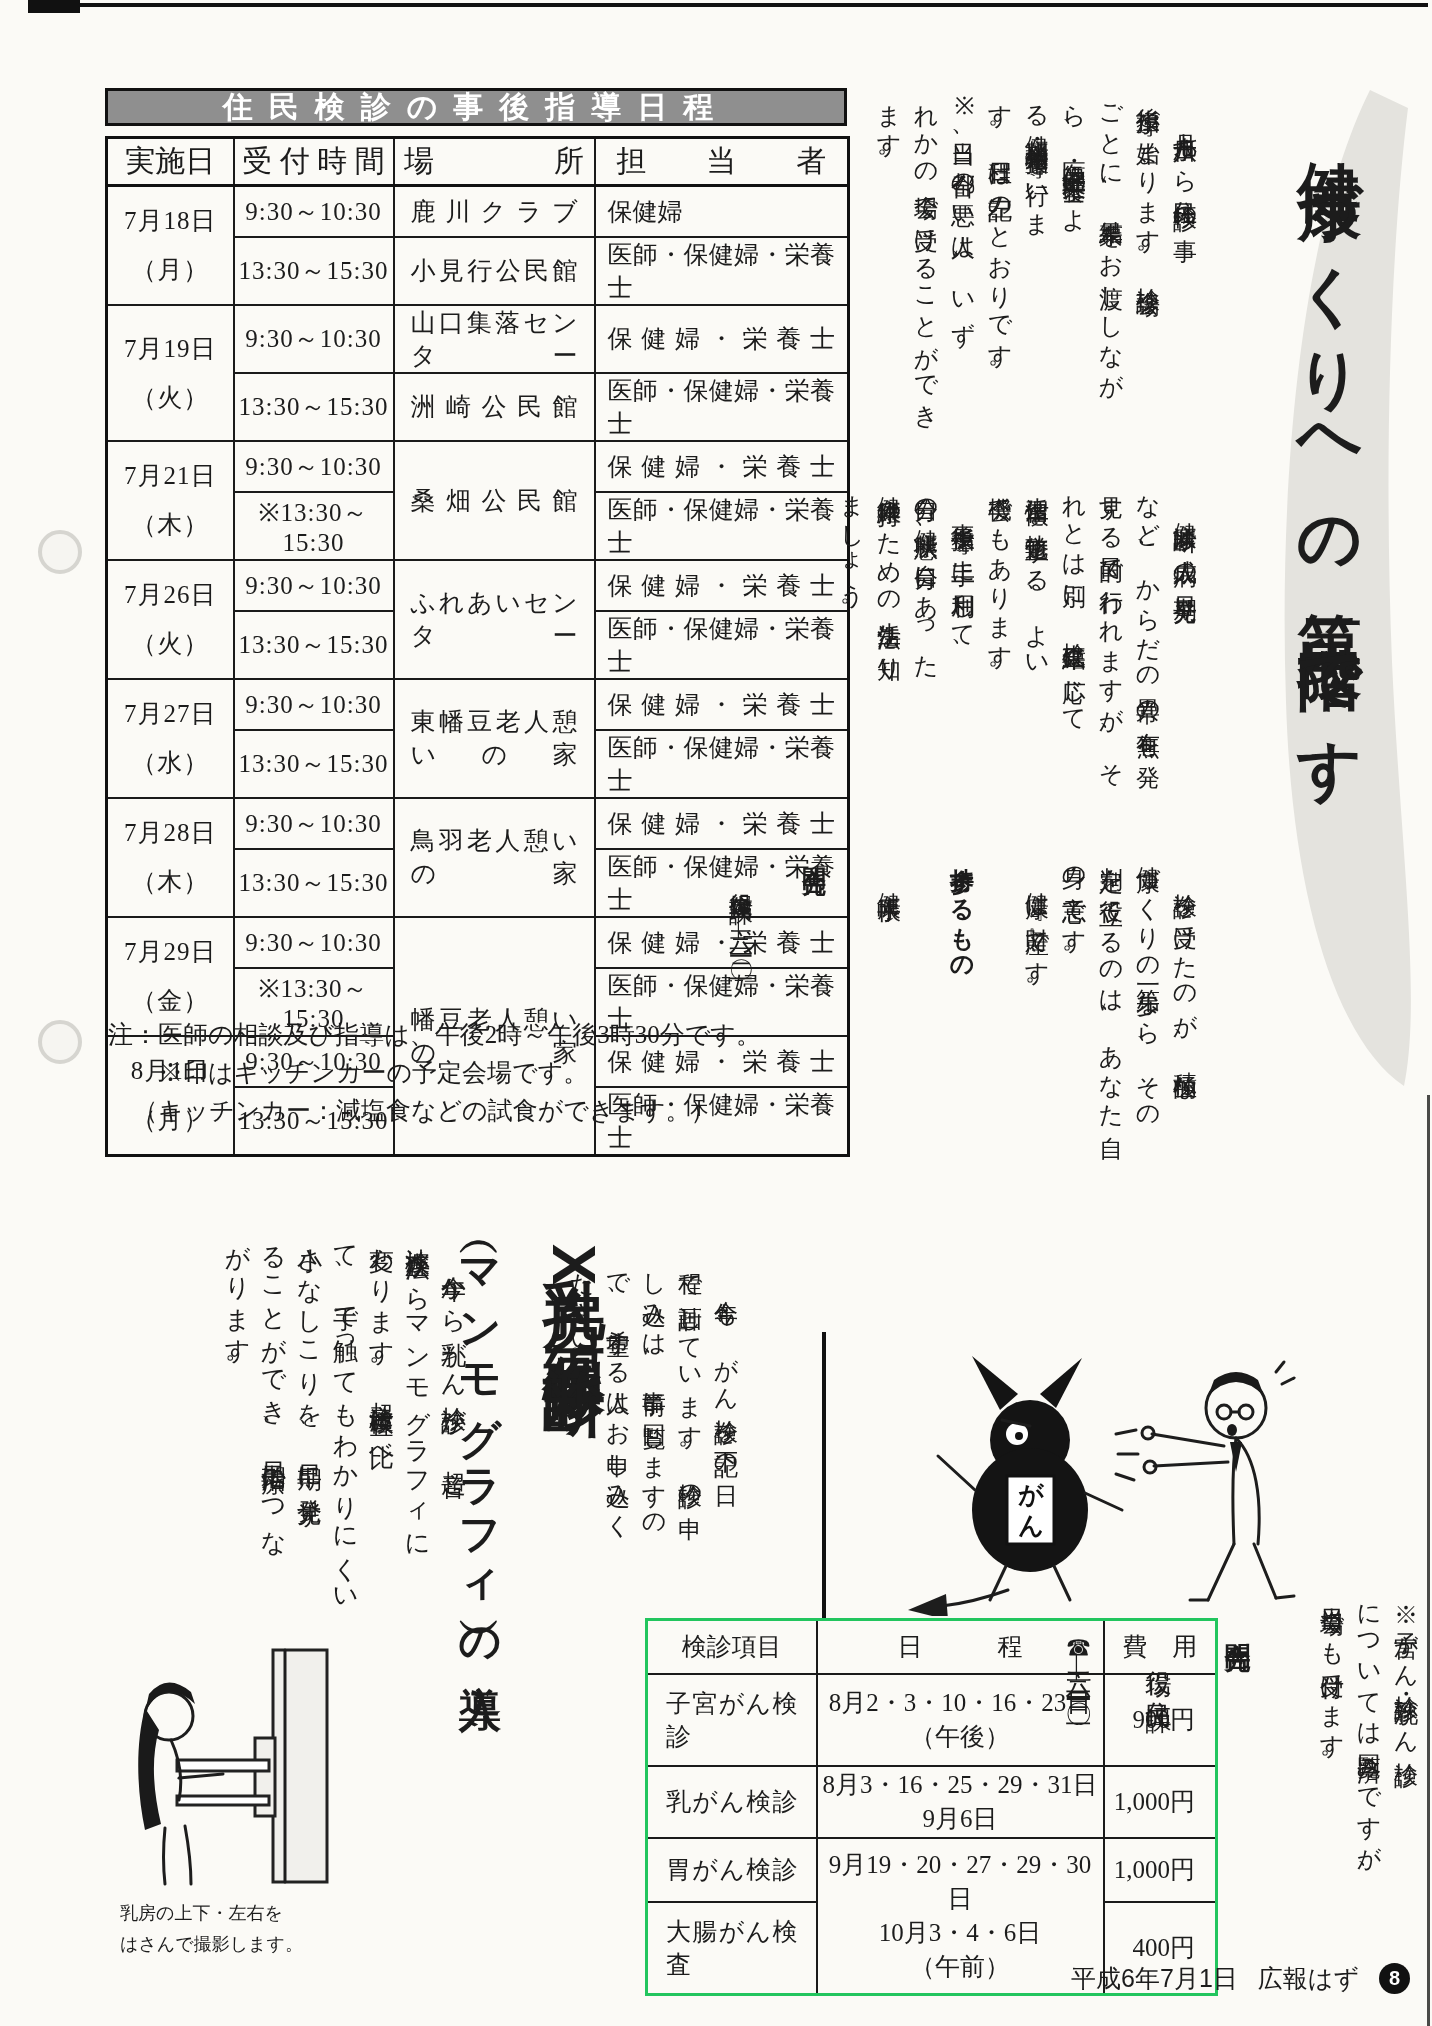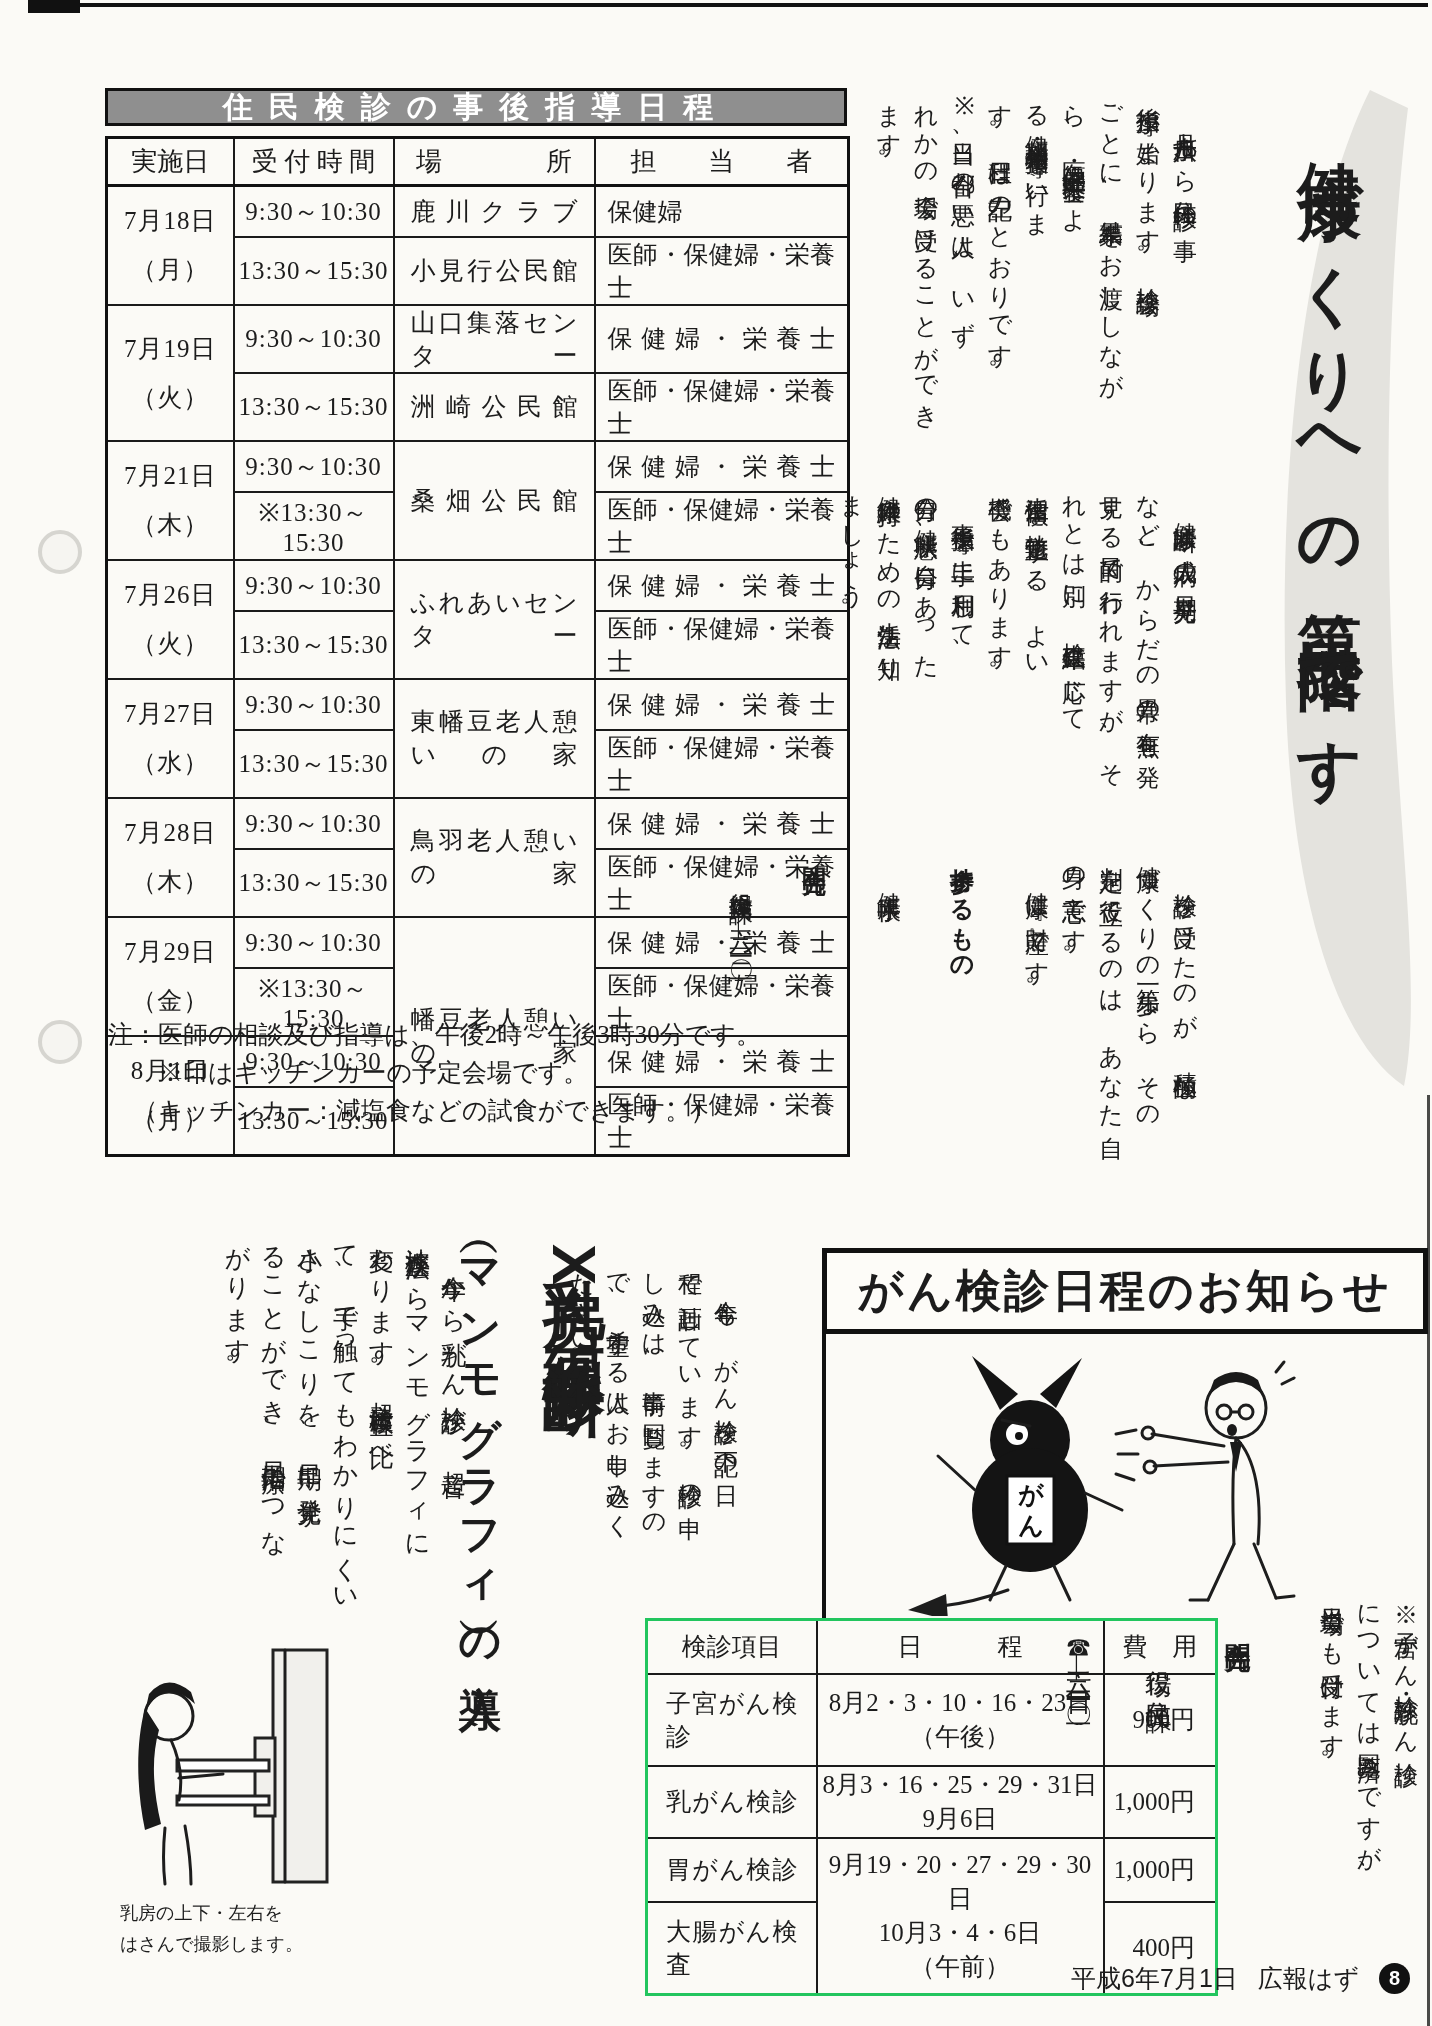--- a/index.html
+++ b/index.html
@@ -15,21 +15,21 @@
 
   
   .tbl-banner{position:absolute;left:105px;top:88px;width:742px;height:38px;background:#8f8f8f;
       border:3px solid #111;box-sizing:border-box;color:#fff;
       font-family:"Liberation Sans","DejaVu Sans",sans-serif;font-weight:bold;font-size:30px;
       letter-spacing:16px;display:flex;align-items:center;justify-content:center;white-space:nowrap;}
   table.sched{position:absolute;left:105px;top:136px;width:742px;border-collapse:collapse;
       table-layout:fixed;border:3px solid #111;}
   table.sched td{border:2px solid #1a1a1a;height:51px;font-size:25px;box-sizing:border-box;
       overflow:hidden;vertical-align:middle;}
-  table.sched td.hd{height:48px;text-align:center;font-size:26px;border-bottom:3px solid #111;white-space:pre;}
+  table.sched td.hd{height:48px;text-align:center;font-size:30px;border-bottom:3px solid #111;white-space:pre;}
   td.date{text-align:center;white-space:pre-line;line-height:49px;letter-spacing:1px;}
   td.time{text-align:center;letter-spacing:1px;}
   td.place{text-align:justify;text-align-last:justify;padding:0 16px;}
   td.staff{text-align:justify;text-align-last:justify;padding:0 12px;font-size:23px;}
   td.s1{text-align-last:left;}
   .notes{position:absolute;left:108px;top:1016px;font-size:25px;line-height:38px;white-space:pre-line;}
 
   
   .v{position:absolute;writing-mode:vertical-rl;text-orientation:mixed;white-space:pre-line;}
   .band{font-size:24px;line-height:37px;letter-spacing:2px;}
@@ -235,21 +235,20 @@
 健康づくりの第一歩なら、その
 判定を役立てるのは、あなた自
 身の意志です。
 　健康は『財産』です。</p>
     <p class="lbl">持参するもの</p>
     <p>　健康手帳</p>
     <p class="lbl">問合先</p>
     <p>　役場住民課☎六三―〇一一二</p>
   </div>
 
-  <div class="cancer-title">がん検診日程のお知らせ</div>
   <div class="section-vline"></div>
   <div class="v band" id="cancer-intro">
     <p>　今年も、がん検診を下記の日
 程で計画しています。検診の申
 し込みは、事前に回覧しますの
 で、希望する人はお申し込みく
 ださい。</p>
   </div>
 
   <svg id="cartoon" width="490" height="278" viewBox="0 0 490 278">

